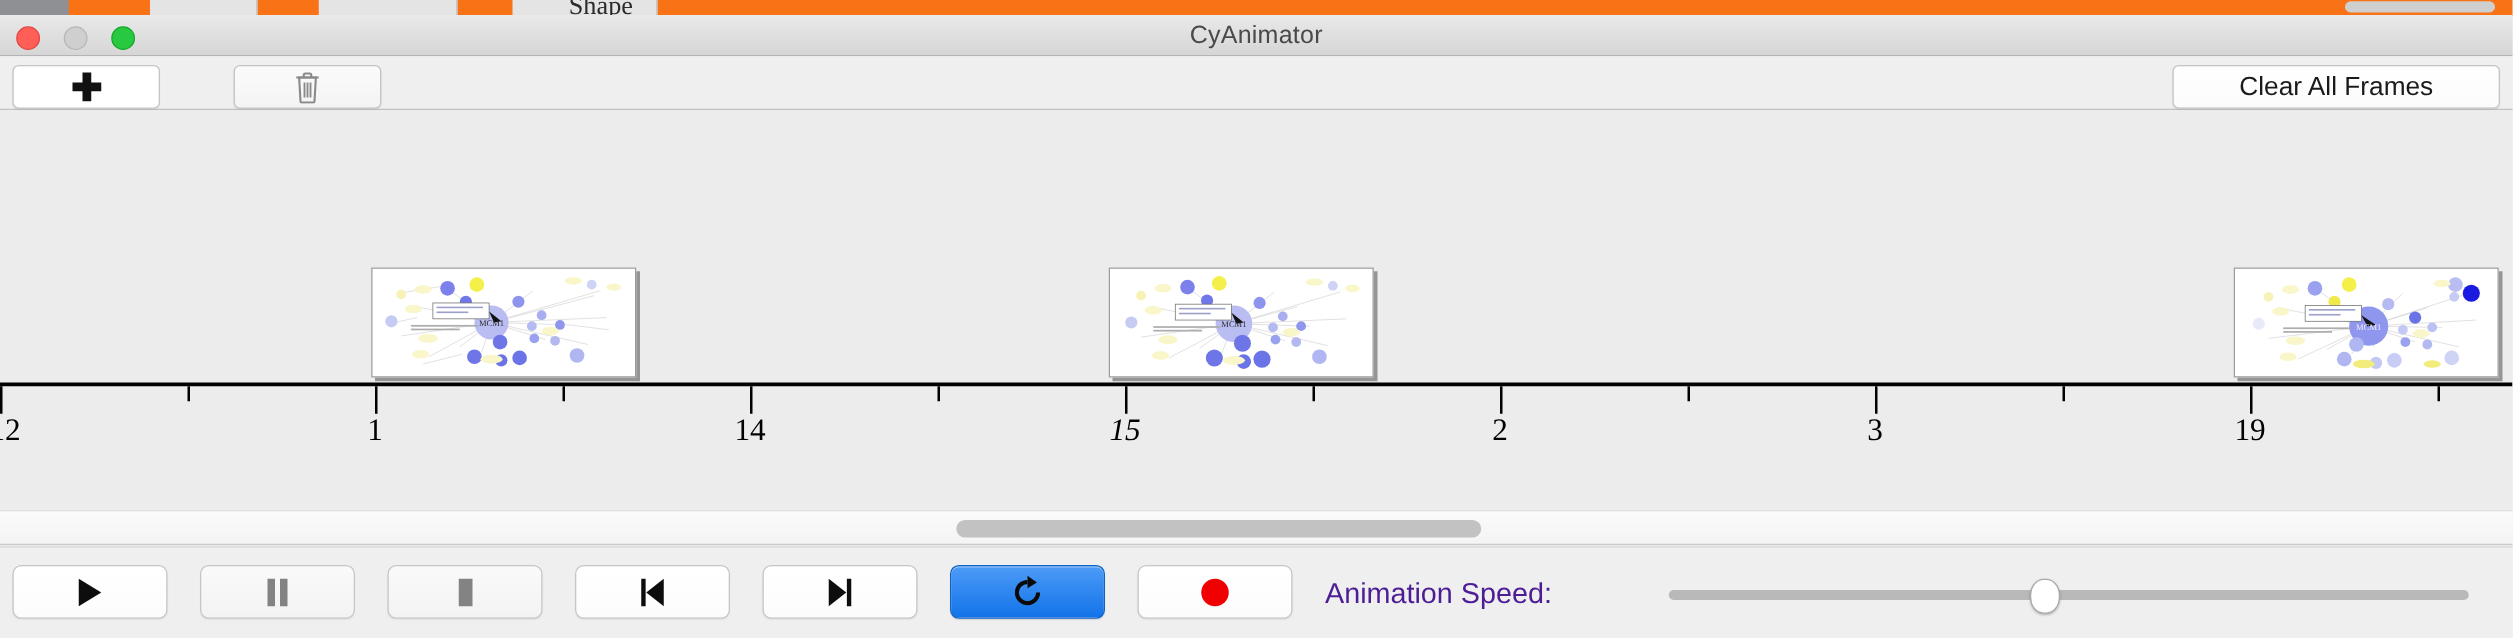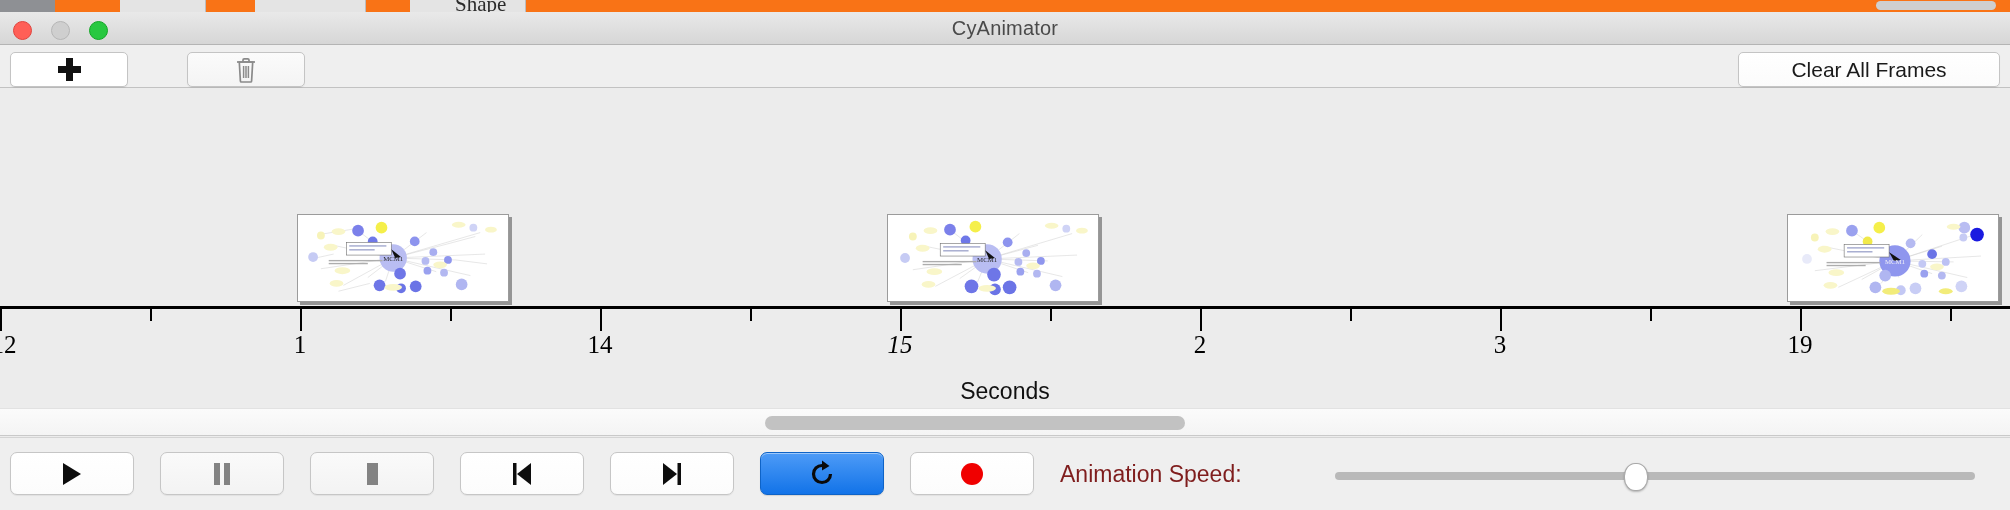--- a/index.html
+++ b/index.html
@@ -246,21 +246,21 @@
   .pb-btn.loop {
     background: linear-gradient(to bottom,#4d9bf7 0%,#1273e8 100%);
     border: 1px solid #0e63c7;
     box-shadow: inset 0 1px 0 rgba(255,255,255,0.45), 0 1px 1px rgba(0,0,0,0.12);
   }
 
   .speed-label {
     position: absolute;
     top: 23px;
     font-size: 23px;
-    color: #7f1d1d;
+    color: #4c1d95;
     white-space: nowrap;
   }
   .slider {
     position: absolute;
     top: 34px;
     height: 8px;
     border-radius: 4px;
     background: #b9b9b9;
     cursor: default;
   }
@@ -480,21 +480,20 @@
     <div class="tick minor" style="left:1950px;"></div>
 
     <div class="tick-label" style="left:4px;">12</div>
     <div class="tick-label" style="left:300px;">1</div>
     <div class="tick-label" style="left:600px;">14</div>
     <div class="tick-label" style="left:900px;font-style:italic;">15</div>
     <div class="tick-label" style="left:1200px;">2</div>
     <div class="tick-label" style="left:1500px;">3</div>
     <div class="tick-label" style="left:1800px;">19</div>
 
-    <div class="axis-caption">Seconds</div>
   </div>
 
   <div class="hscroll">
     <div class="hscroll-thumb"></div>
   </div>
 
   <div class="playbar">
 
     <div class="pb-btn" style="left:10px;">
       <svg width="26" height="28" viewBox="0 0 26 28">

